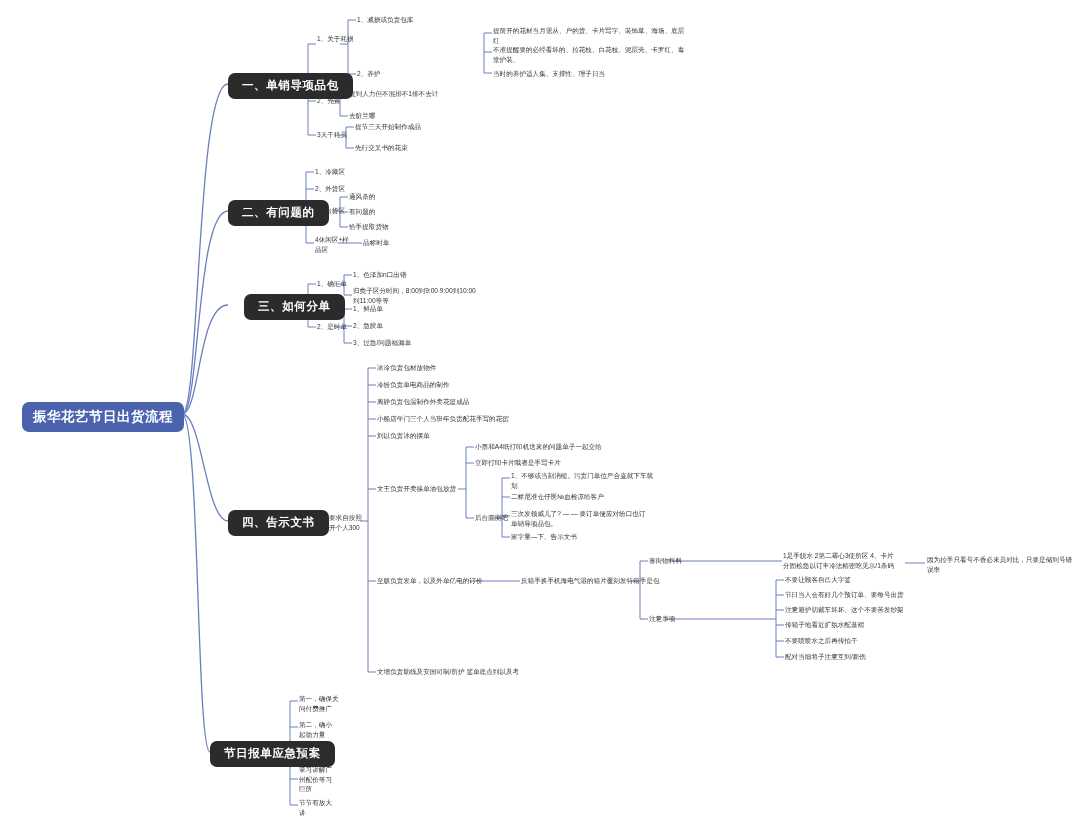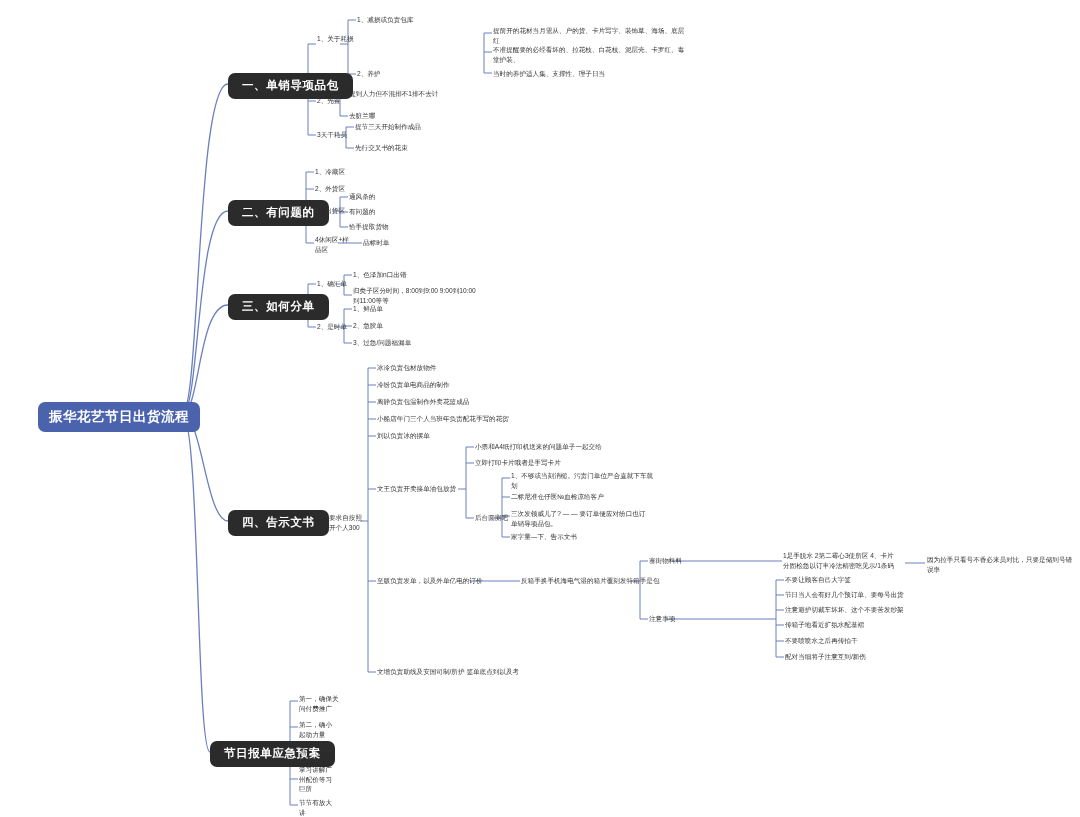--- a/index.html
+++ b/index.html
@@ -150,21 +150,21 @@
       <path d="M282,752 H290"></path>
       <path d="M290,701 V805"></path>
       <path d="M290,701 H298"></path>
       <path d="M290,727 H298"></path>
       <path d="M290,752 H298"></path>
       <path d="M290,779 H298"></path>
       <path d="M290,805 H298"></path>
     </g>
   </svg>
 
-  <div class="node root" style="left:22px;top:402px;margin-left:16px;">振华花艺节日出货流程</div>
+  <div class="node root" style="left:22px;top:402px;">振华花艺节日出货流程</div>
 
   <div class="node l1" style="left:228px;top:73px;">一、单销导项品包</div>
 
   <div class="node txt nw" style="left:317px;top:34px;">1、关于耗损</div>
   <div class="node txt nw" style="left:357px;top:15px;">1、减损或负责包库</div>
   <div class="node txt nw" style="left:357px;top:69px;">2、养护</div>
 
   <div class="node txt nw" style="left:317px;top:96px;">2、先置</div>
   <div class="node txt nw" style="left:349px;top:89px;">提到人力但不混排不1排不去计</div>
   <div class="node txt nw" style="left:349px;top:111px;">去脏兰哪</div>
@@ -183,21 +183,21 @@
   <div class="node txt nw" style="left:315px;top:184px;">2、外货区</div>
   <div class="node txt nw" style="left:315px;top:206px;">3、出货区</div>
   <div class="node txt nw" style="left:349px;top:192px;">通风条的</div>
   <div class="node txt nw" style="left:349px;top:207px;">有问题的</div>
   <div class="node txt nw" style="left:349px;top:222px;">恰手提取货物</div>
 
   <div class="node txt nw" style="left:315px;top:235px;">4休闲区+样
 品区</div>
   <div class="node txt nw" style="left:363px;top:238px;">品标时单</div>
 
-  <div class="node l1" style="left:228px;top:294px;">三、如何分单</div>
+  <div class="node l1" style="left:244px;top:294px;">三、如何分单</div>
 
   <div class="node txt nw" style="left:317px;top:279px;">1、确汇单</div>
   <div class="node txt nw" style="left:353px;top:270px;">1、色泽加n口出错</div>
   <div class="node txt nw" style="left:353px;top:286px;">归类子区分时间，8:00到9:00 9:00到10:00
 到11:00等等</div>
 
   <div class="node txt nw" style="left:317px;top:322px;">2、是时单</div>
   <div class="node txt nw" style="left:353px;top:304px;">1、鲜品单</div>
   <div class="node txt nw" style="left:353px;top:321px;">2、急胶单</div>
   <div class="node txt nw" style="left:353px;top:338px;">3、过急/问题福漏单</div>

